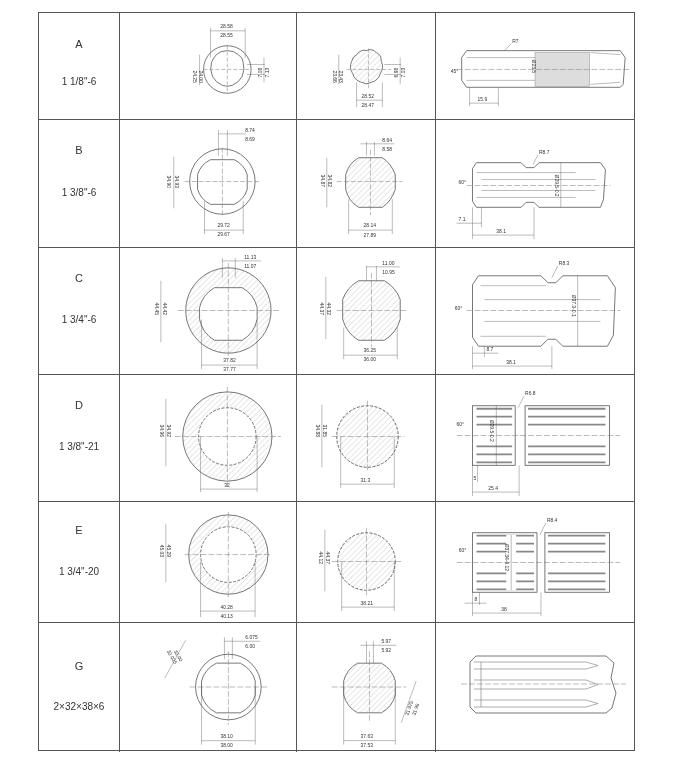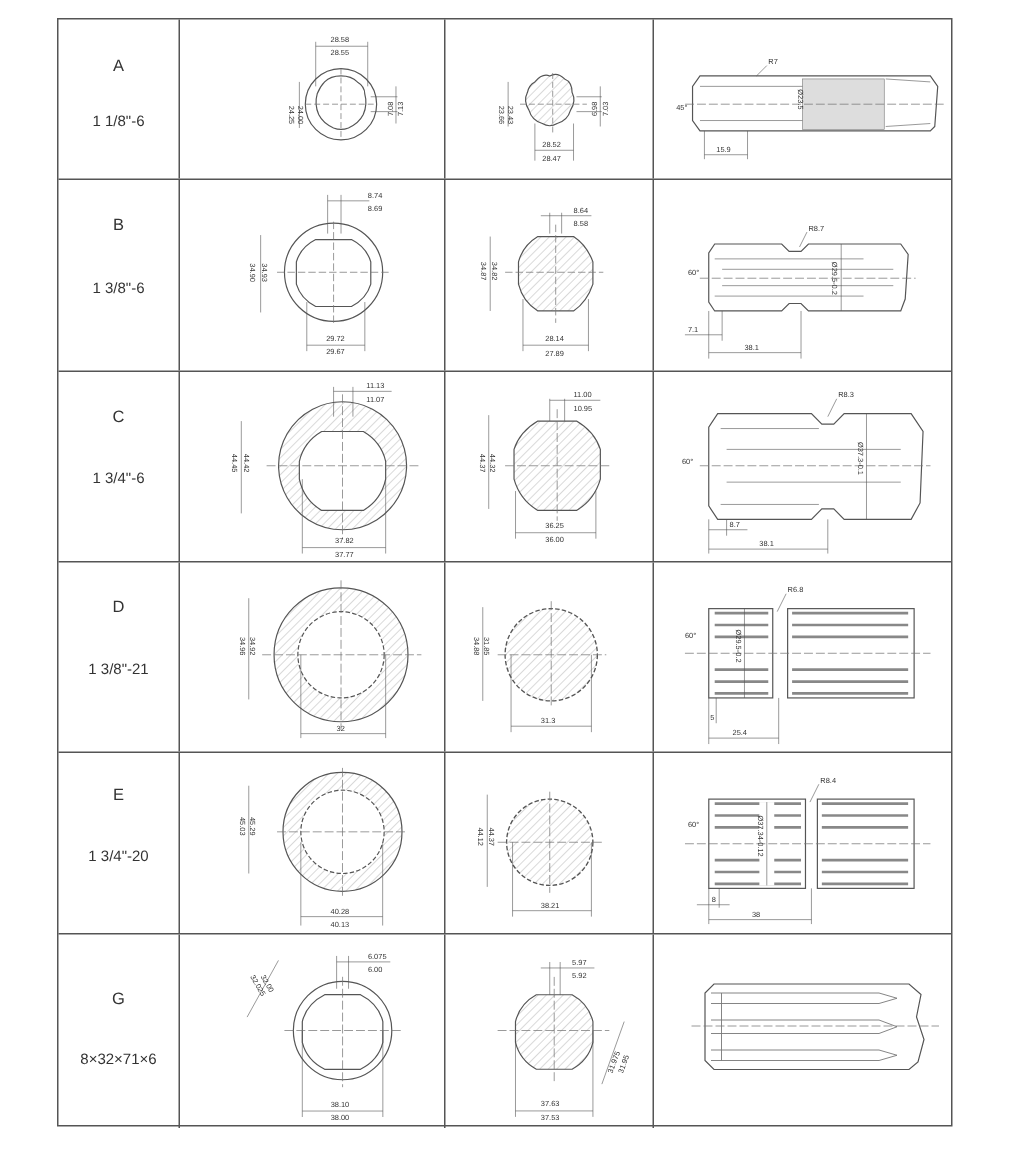--- a/index.html
+++ b/index.html
@@ -405,21 +405,21 @@
         <line x1="105" y1="91" x2="105" y2="115" stroke="#555" stroke-width="0.4"></line>
         <line x1="36" y1="112" x2="105" y2="112" stroke="#555" stroke-width="0.4"></line>
         <text x="65" y="110">38</text>
       </svg>
     </div>
   </div>
 
   <div class="row" style="top:610px;height:129px;">
     <div class="cell c0">
       <div class="code" style="top:37px;">G</div>
-      <div class="size" style="top:78px;">8×32×71×6</div>
+      <div class="size" style="top:78px;">2×32×38×6</div>
     </div>
     <div class="cell c1">
       <svg viewBox="0 0 177 129">
         <circle cx="109" cy="64" r="33" fill="none" stroke="#555" stroke-width="0.8"></circle>
         <path d="M97 40 L121 40 Q133 46 136 58 L136 72 Q133 84 121 90 L97 90 Q85 84 82 72 L82 58 Q85 46 97 40Z" fill="none" stroke="#555" stroke-width="0.8"></path>
         <line x1="70" y1="64" x2="148" y2="64" stroke="#777" stroke-width="0.5" stroke-dasharray="6,2"></line>
         <line x1="109" y1="28" x2="109" y2="102" stroke="#777" stroke-width="0.5" stroke-dasharray="6,2"></line>
         <line x1="105" y1="14" x2="105" y2="36" stroke="#555" stroke-width="0.4"></line>
         <line x1="113" y1="14" x2="113" y2="36" stroke="#555" stroke-width="0.4"></line>
         <line x1="105" y1="18" x2="141" y2="18" stroke="#555" stroke-width="0.4"></line>

